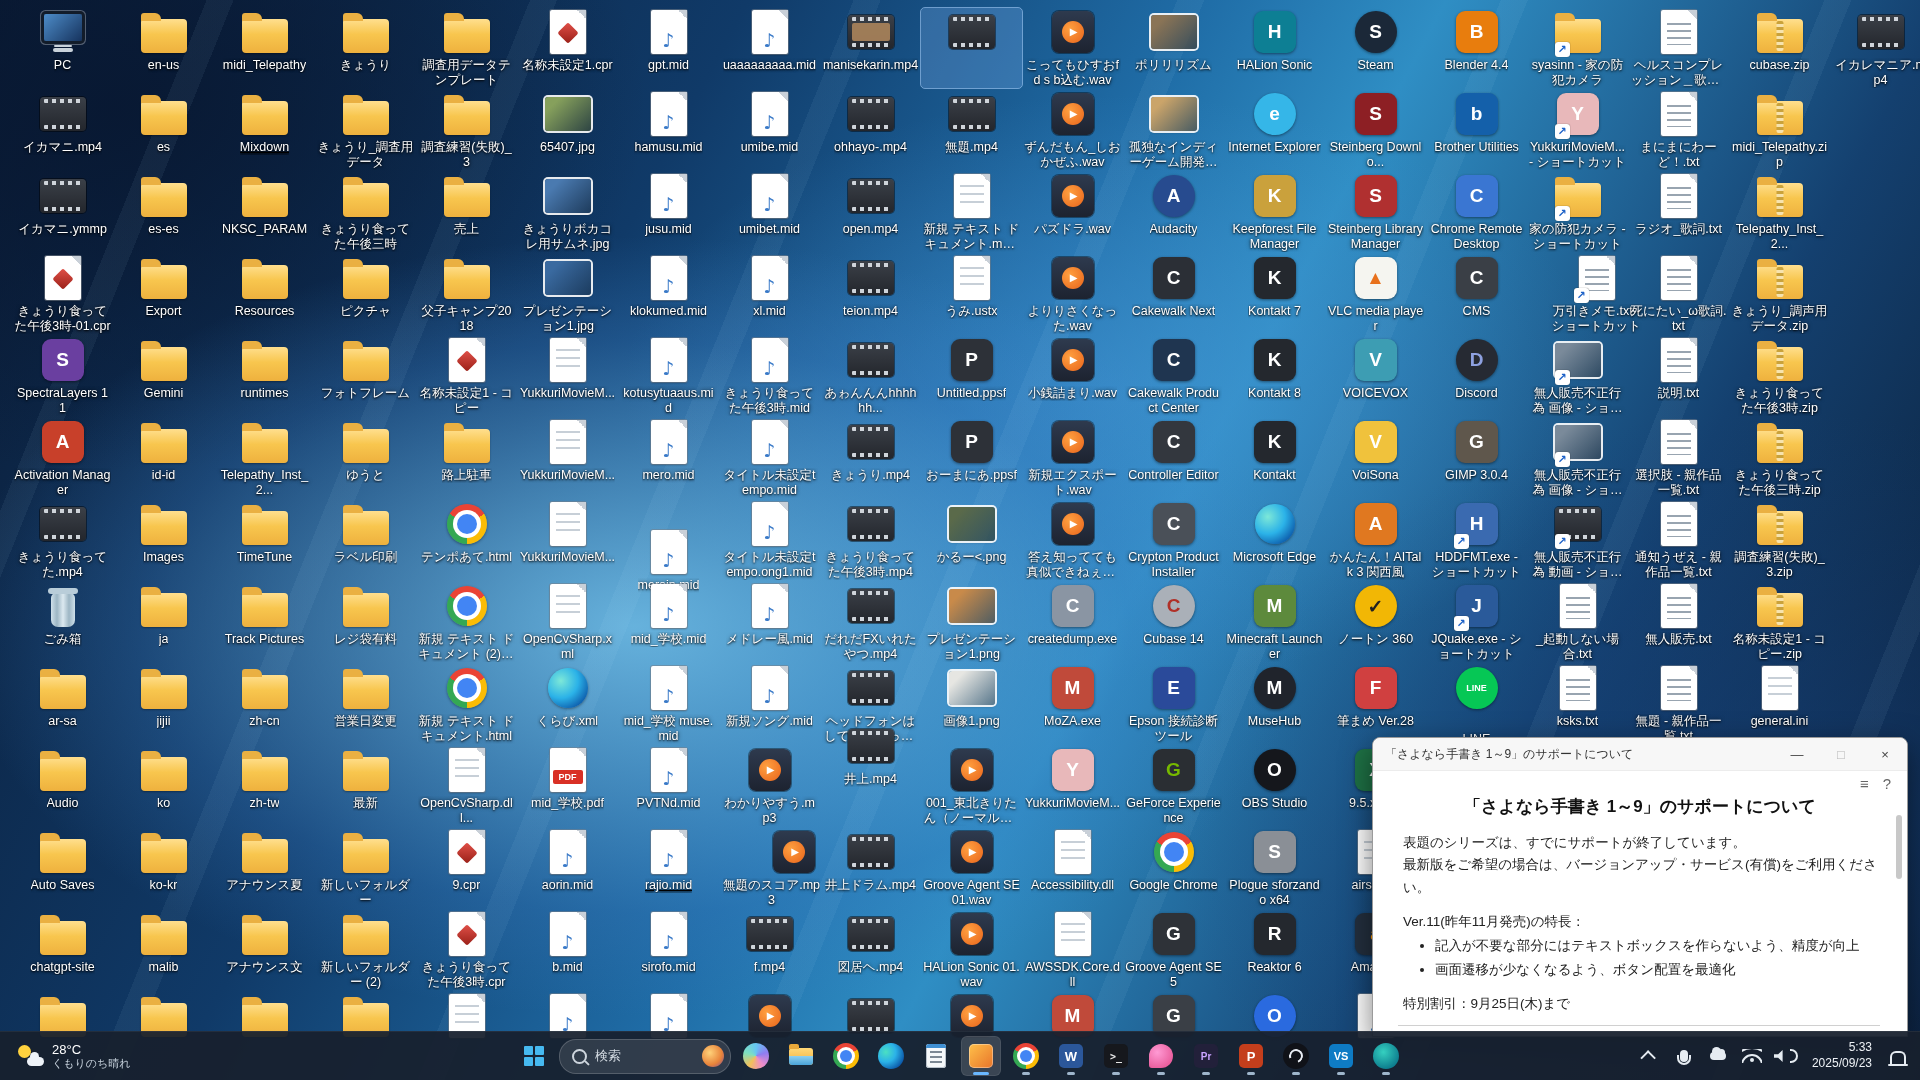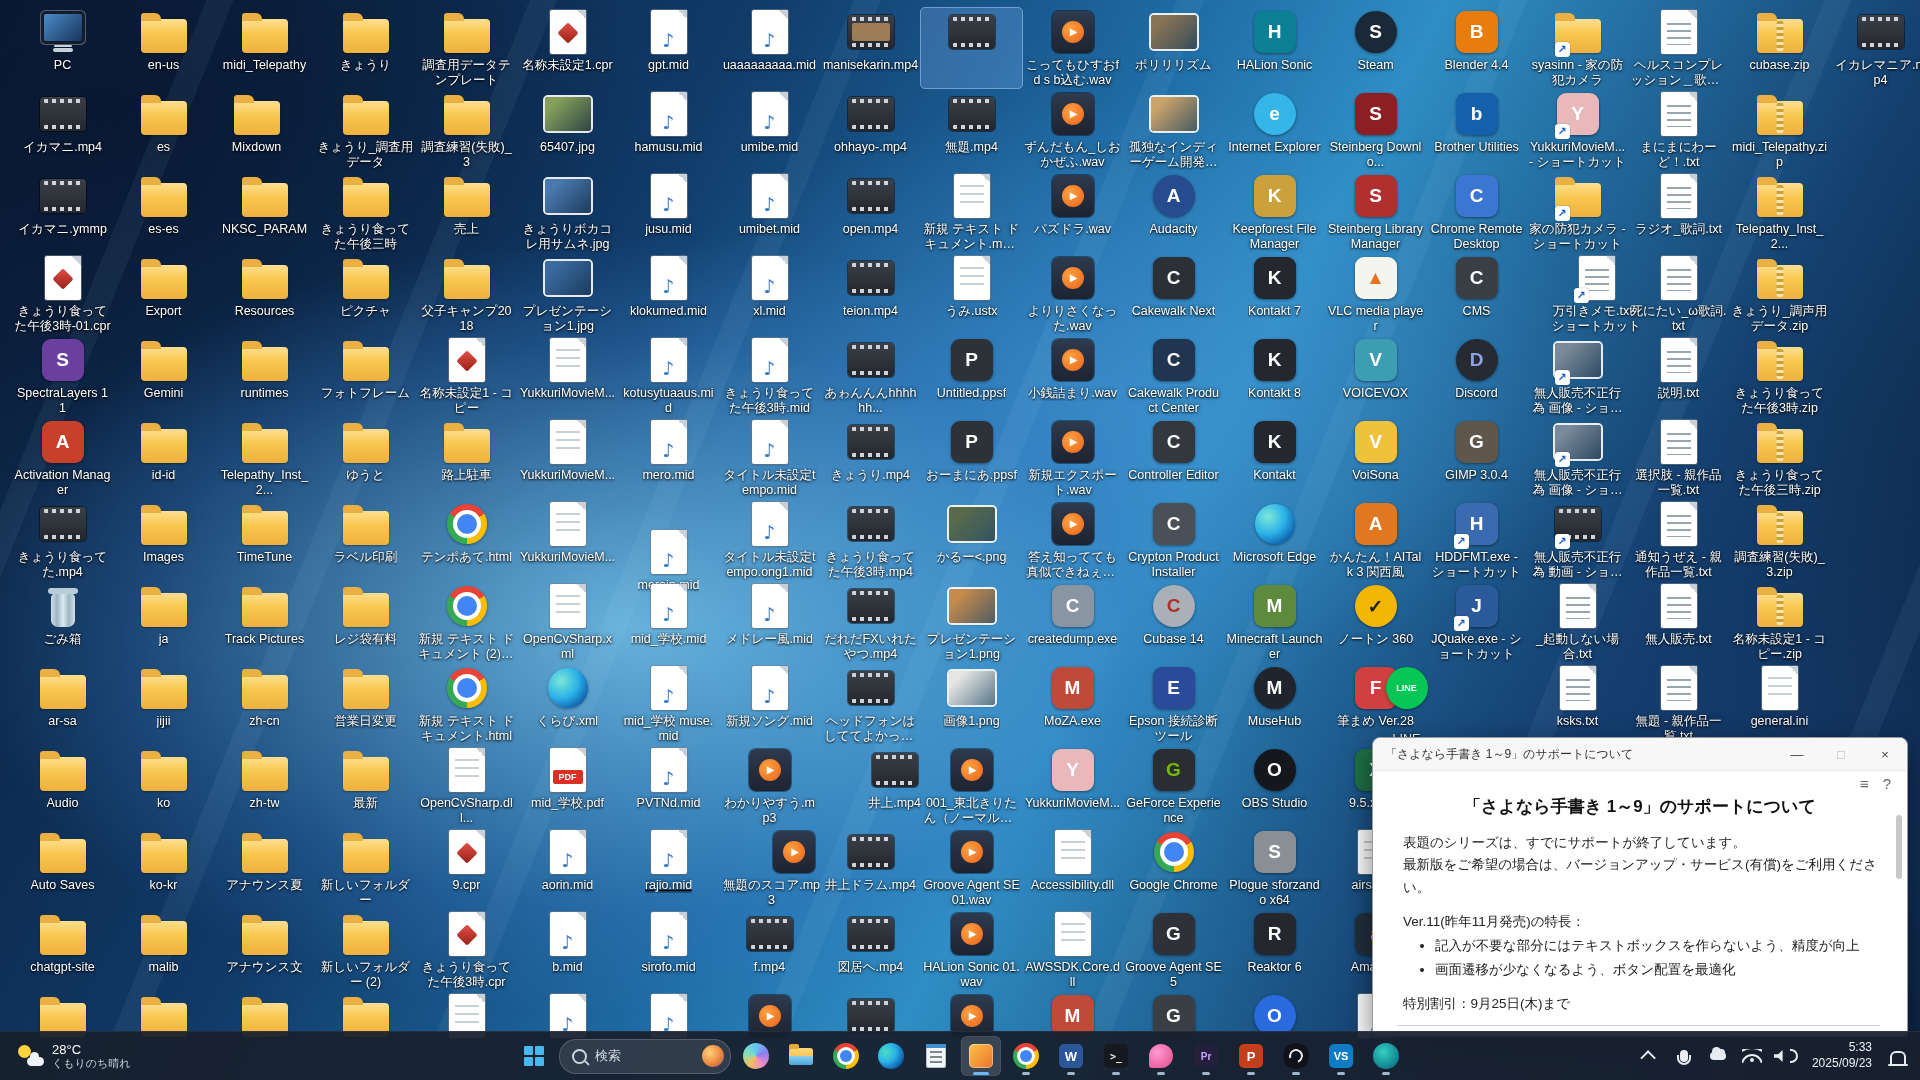--- a/index.html
+++ b/index.html
@@ -317,21 +317,21 @@
           <div class="sh"></div>
         </div>
         <div class="lbl">イカマニ.mp4</div>
       </div>
       <div class="dicon" style="left: 113px; top: 90px;">
         <div class="ico t-folder">
           <div class="sh"></div>
         </div>
         <div class="lbl">es</div>
       </div>
-      <div class="dicon" style="left: 206px; top: 90px;">
+      <div class="dicon" style="left: 214px; top: 90px; text-decoration: underline;">
         <div class="ico t-folder">
           <div class="sh"></div>
         </div>
         <div class="lbl">Mixdown</div>
       </div>
       <div class="dicon" style="left: 315px; top: 90px;">
         <div class="ico t-folder">
           <div class="sh"></div>
         </div>
         <div class="lbl">きょうり_調査用データ</div>
@@ -1145,21 +1145,21 @@
           <div class="sh" style="background: rgb(32, 36, 44);">M</div>
         </div>
         <div class="lbl">MuseHub</div>
       </div>
       <div class="dicon" style="left: 1325px; top: 664px;">
         <div class="ico t-app">
           <div class="sh" style="background: rgb(208, 64, 64);">F</div>
         </div>
         <div class="lbl">筆まめ Ver.28</div>
       </div>
-      <div class="dicon" style="left: 1356px; top: 664px; gap: 18px;">
+      <div class="dicon" style="left: 1426px; top: 664px; gap: 18px;">
         <div class="ico t-appc">
           <div class="sh" style="background: rgb(6, 199, 85); font-size: 9px;">LINE</div>
         </div>
         <div class="lbl">LINE</div>
       </div>
       <div class="dicon" style="left: 1527px; top: 664px;">
         <div class="ico t-txt">
           <div class="sh"></div>
         </div>
         <div class="lbl">ksks.txt</div>
@@ -1217,21 +1217,21 @@
           <div class="sh"></div>
         </div>
         <div class="lbl">PVTNd.mid</div>
       </div>
       <div class="dicon" style="left: 719px; top: 746px;">
         <div class="ico t-wav">
           <div class="sh"></div>
         </div>
         <div class="lbl">わかりやすう.mp3</div>
       </div>
-      <div class="dicon" style="left: 820px; top: 746px; align-items: flex-end;">
+      <div class="dicon" style="left: 820px; top: 722px;">
         <div class="ico t-video">
           <div class="sh"></div>
         </div>
         <div class="lbl">井上.mp4</div>
       </div>
       <div class="dicon" style="left: 921px; top: 746px;">
         <div class="ico t-wav">
           <div class="sh"></div>
         </div>
         <div class="lbl">001_東北きりたん（ノーマル）_テレパ...</div>

